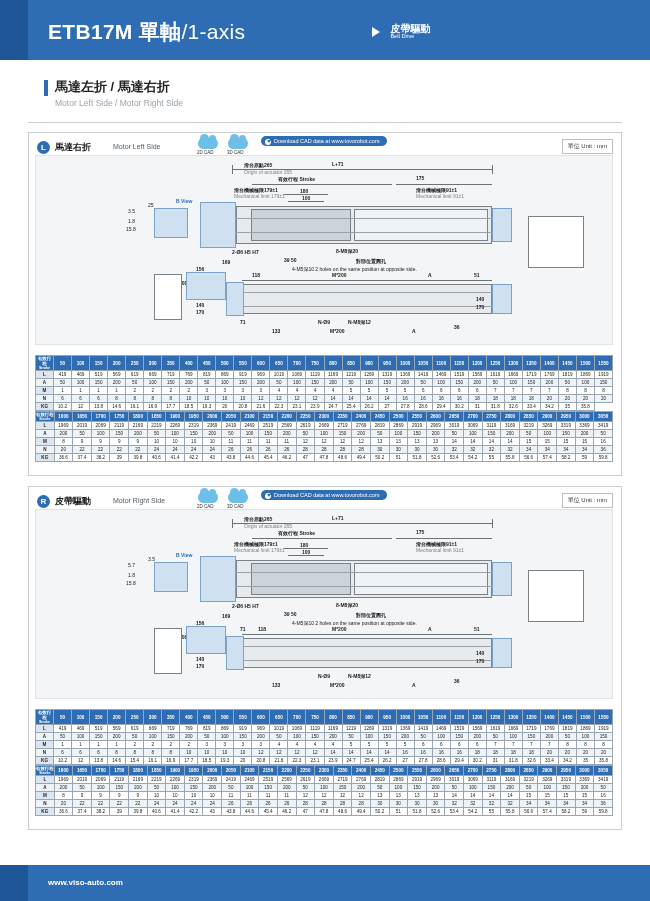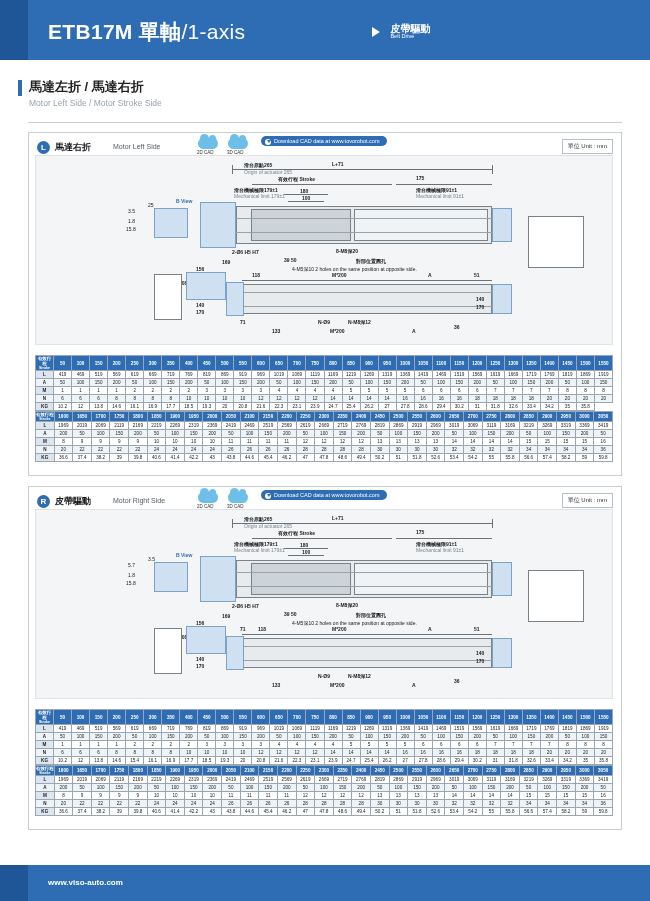--- a/index.html
+++ b/index.html
@@ -35,21 +35,21 @@
     border-left:8px solid #ffffff;
     border-top:5px solid transparent;
     border-bottom:5px solid transparent;
     vertical-align:middle; margin-right:6px;
   }
   .header .dtext { display:inline-block; vertical-align:middle; line-height:1.05; }
   .header .dtext .cn { font-size:10px; font-weight:bold; }
   .header .dtext .en { font-size:5.5px; }
 
   
-  .sec-title { position:absolute; left:18px; top:78px; }
+  .sec-title { position:absolute; left:44px; top:78px; }
   .sec-title .bar {
     position:absolute; left:0; top:2px; width:4px; height:16px; background:#2e6db4;
   }
   .sec-title .cn { margin-left:11px; font-size:13px; font-weight:bold; color:#222; }
   .sec-title .en { margin-left:11px; font-size:8.5px; color:#9aa3ab; margin-top:2px; }
   .divider {
     position:absolute; left:28px; width:594px; height:1px; background:#c9ced3;
   }
 
   
@@ -166,21 +166,21 @@
     <span class="dtext">
       <div class="cn">皮帶驅動</div>
       <div class="en">Belt Drive</div>
     </span>
   </div>
 </div>
 
 <div class="sec-title">
   <div class="bar"></div>
   <div class="cn">馬達左折 / 馬達右折</div>
-  <div class="en">Motor Left Side / Motor Stroke Side</div>
+  <div class="en">Motor Left Side / Motor Right Side</div>
 </div>
 <div class="divider" style="top:122px;"></div>
 
 <div class="panel" style="top:132px;height:344px;">
   <div class="badge">L</div>
   <div class="panel-h-cn">馬達右折</div>
   <div class="panel-h-en">Motor Left Side</div>
   <div class="unit">單位 Unit : mm</div>
 
   <div class="cadgrp" style="left:168px;">

